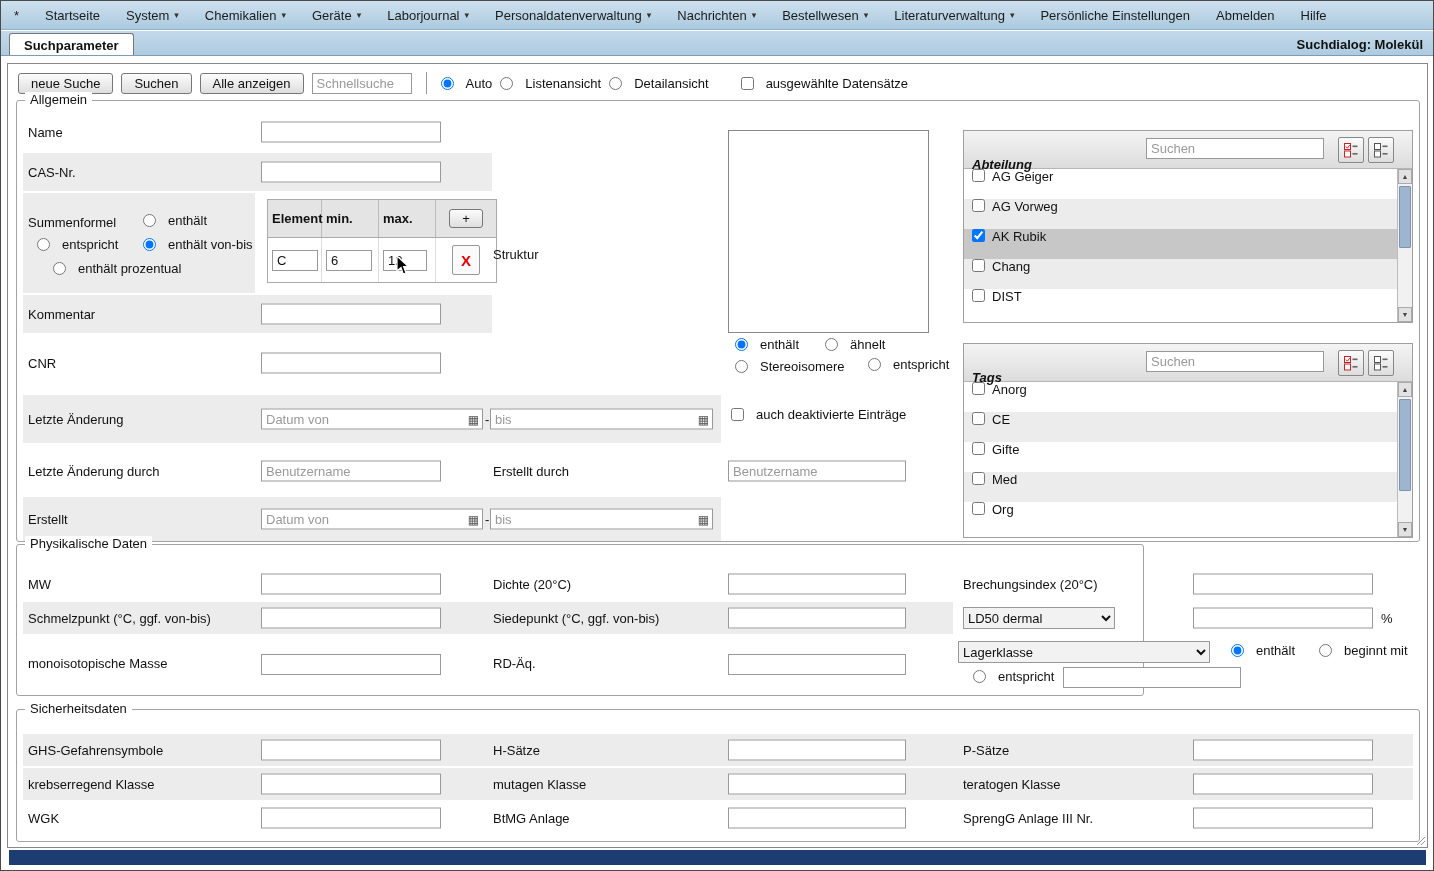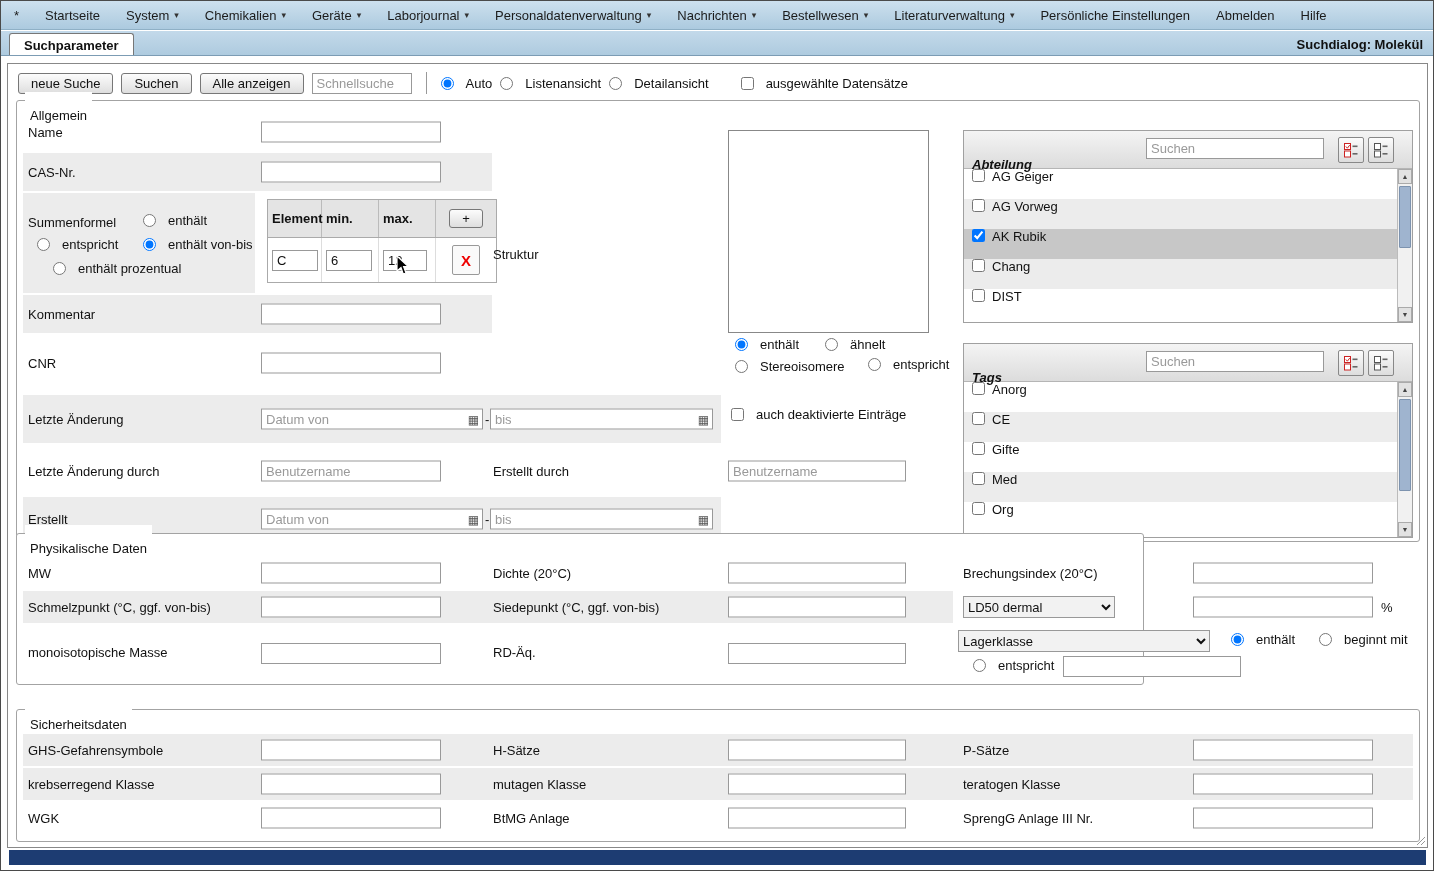--- a/index.html
+++ b/index.html
@@ -19,21 +19,21 @@
 
   .toolbar { position:absolute; left:4px; top:4px; right:4px; height:30px; display:flex; align-items:center; gap:8px; padding-left:6px; }
   .btn { font:13px "Liberation Sans",sans-serif; padding:2px 12px; background:linear-gradient(#fcfcfc,#dedede); border:1px solid #777; border-radius:3px; cursor:pointer; color:#111; }
   .inp { height:21px; border:1px solid #999; font:13px "Liberation Sans",sans-serif; padding:0 4px; background:#fff; color:#111; }
   input::placeholder { color:#999; opacity:1; }
   .vsep { width:1px; height:22px; background:#999; margin:0 6px; }
   .radio-lab { display:flex; align-items:center; gap:12px; white-space:nowrap; cursor:default; }
   input[type=radio], input[type=checkbox] { margin:0; width:13px; height:13px; }
 
   .panelfs { position:absolute; border:1px solid #a3a3a3; border-radius:3px; background:#fff; }
-  .legend { position:absolute; top:-9px; left:8px; background:#fff; padding:16px 5px; }
+  .legend { position:absolute; top:-9px; left:8px; background:#fff; padding:0 5px; }
   .row { position:absolute; left:6px; right:6px; }
   .abs { position:absolute; }
   .cent { position:absolute; top:50%; transform:translateY(-50%); }
   .lbl { white-space:nowrap; }
 
   .datewrap { position:absolute; }
   .datewrap .inp { width:100%; padding-right:20px; }
   .calbtn { position:absolute; right:4px; top:50%; transform:translateY(-50%); font-size:12px; color:#555; line-height:1; cursor:pointer; }
 
   .ftable { position:absolute; border:1px solid #aaa; background:#fff; }
@@ -373,21 +373,21 @@
           </div>
         </div>
         <div class="vscroll">
           <div class="sbtn up">▲</div>
           <div class="sthumb" style="top:17px;height:92px"></div>
           <div class="sbtn down">▼</div>
         </div>
       </div>
     </div>
 
-    <div class="panelfs" style="left:8px;top:469px;width:1128px;height:152px">
+    <div class="panelfs" style="left:8px;top:480px;width:1128px;height:152px">
       <span class="legend">Physikalische Daten</span>
 
       <div class="row" style="top:23px;height:32px">
         <span class="cent lbl" style="left:5px">MW</span>
         <input class="cent inp" style="left: 238px; width: 180px;">
         <span class="cent lbl" style="left:470px">Dichte (20°C)</span>
         <input class="cent inp" style="left: 705px; width: 178px;">
         <span class="cent lbl" style="left:940px">Brechungsindex (20°C)</span>
         <input class="cent inp" style="left: 1170px; width: 180px;">
       </div>

